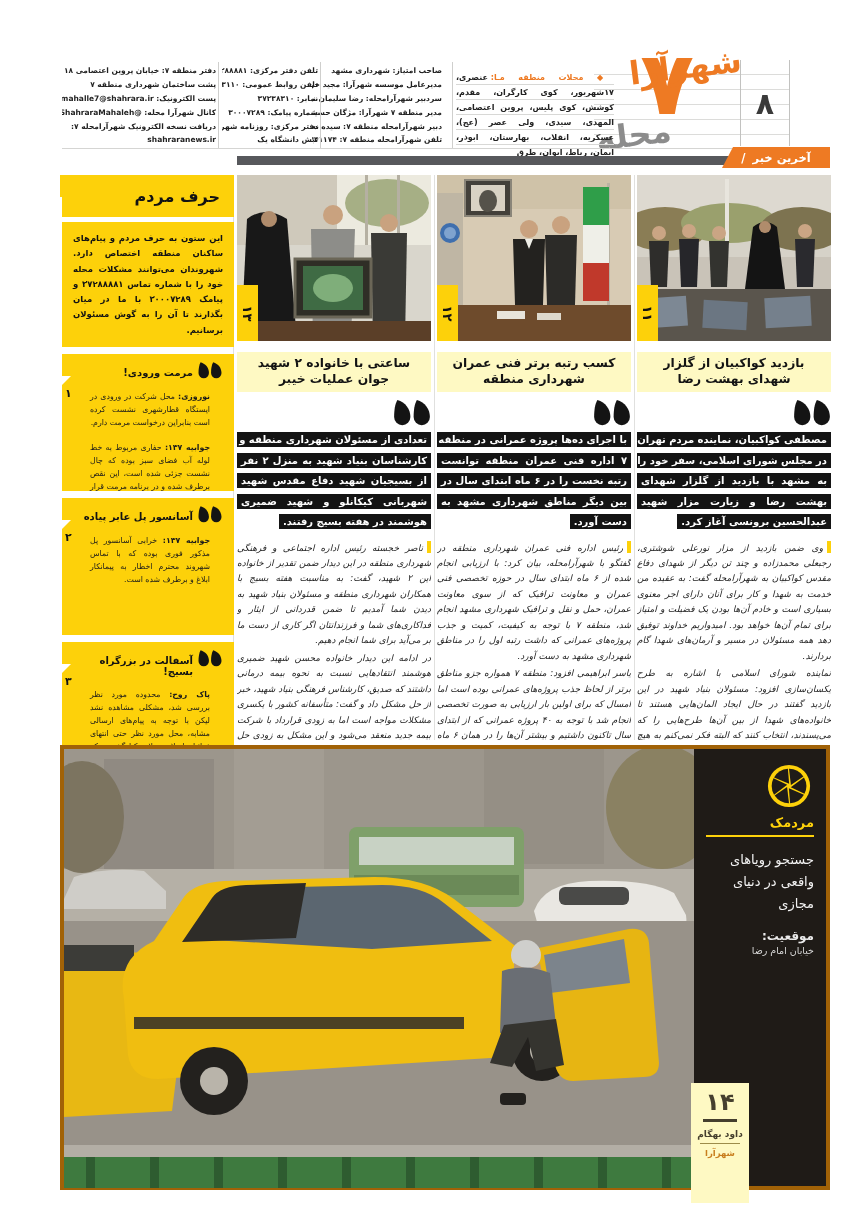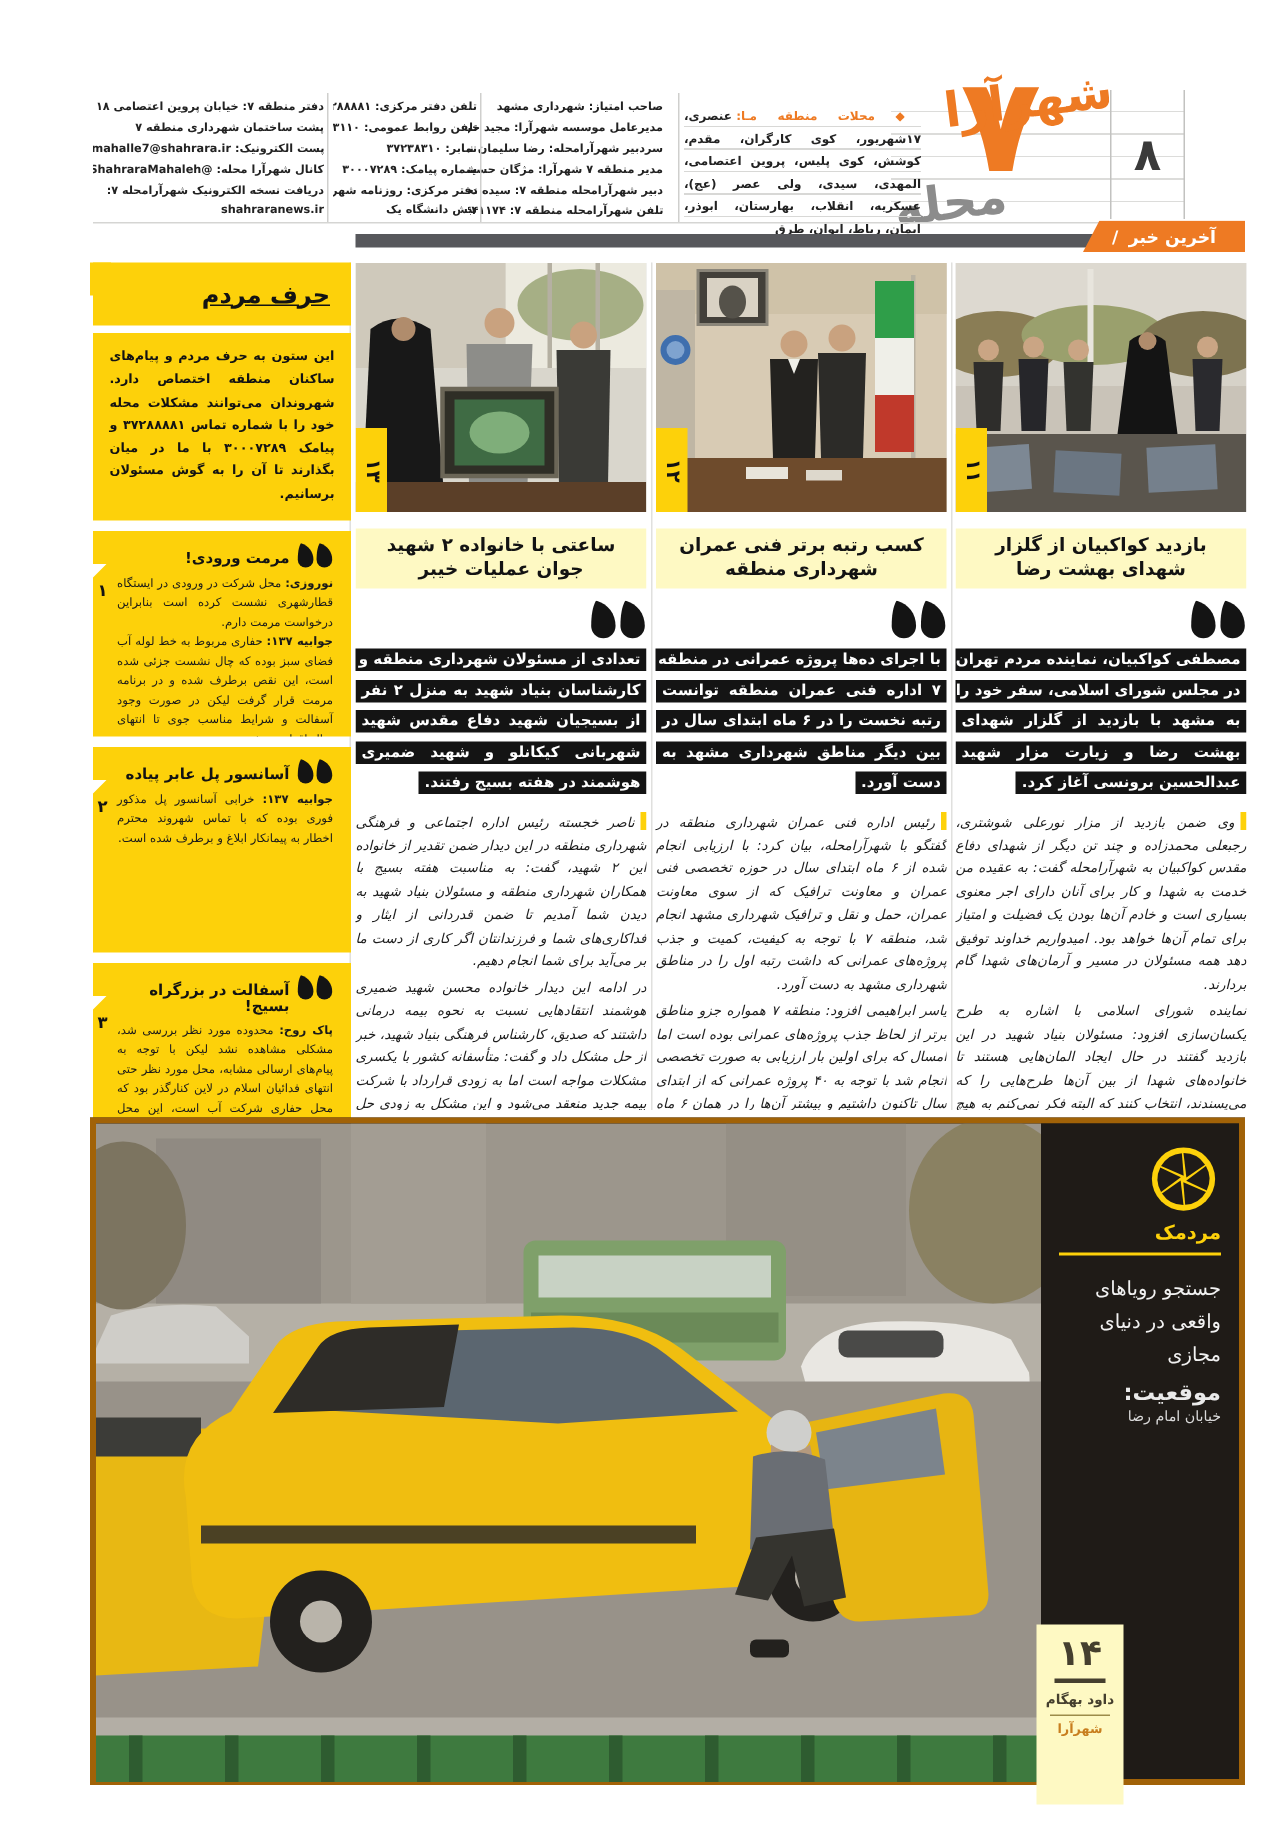--- a/index.html
+++ b/index.html
@@ -49,46 +49,46 @@
   svg.quote{width:38px;height:26px;fill:#141414;}
   .lead{margin-top:4px;font-size:10px;font-weight:bold;line-height:2.05;text-align:justify;}
   .lead .hl{background:#141414;color:#fff;padding:2px 4px;-webkit-box-decoration-break:clone;box-decoration-break:clone;}
   .abody{margin-top:8px;font-size:9px;line-height:1.72;color:#1c1c1c;text-align:justify;font-style:italic;}
   .abody p{margin:0 0 2px;}
   .abody p.first::before{content:"";display:inline-block;width:4px;height:12px;background:#fdd10a;
     margin-left:4px;vertical-align:-2px;}
   
   .pt{position:absolute;left:62px;top:175px;width:172px;}
   .pt-title{height:42px;background:#fdd10a;display:flex;align-items:center;
-    font-weight:bold;font-size:16px;color:#131313;padding-right:14px;position:relative;text-decoration:underline;}
+    font-weight:bold;font-size:16px;color:#131313;padding-right:14px;position:relative;}
   .pt-title::after{content:"";position:absolute;left:-2px;top:0;width:14px;height:22px;background:#fdd10a;}
   .pt-intro{margin-top:5px;background:#fdd10a;padding:9px 11px;font-size:8.5px;font-weight:bold;
     line-height:1.8;text-align:justify;color:#131313;}
   .pt-item{margin-top:7px;background:#fdd10a;height:137px;overflow:hidden;position:relative;
     padding:8px 12px 8px 16px;box-sizing:border-box;}
   .pt-item .fold{position:absolute;left:0;top:22px;width:0;height:0;
     border-top:9px solid #fff;border-right:9px solid transparent;}
   .pt-item .num{position:absolute;left:3px;top:33px;font-weight:bold;font-size:11px;color:#131313;}
   .pt-head{display:flex;align-items:flex-start;gap:5px;}
   svg.quote.small{width:24px;height:17px;fill:#141414;flex:0 0 auto;}
   .pt-head .t{font-weight:bold;font-size:10px;color:#131313;margin-top:5px;}
   .pt-body{margin-top:4px;font-size:7.8px;line-height:1.66;text-align:justify;color:#1a1a1a;}
-  .pt-body p{margin:0;}
+  .pt-body p{margin:12px;}
   
   .feature{position:absolute;left:60px;top:745px;width:770px;height:445px;
     border:4px solid #a16207;box-sizing:border-box;background:#1f1b17;}
   .bigphoto{position:absolute;left:0;top:0;width:630px;height:439px;overflow:hidden;}
   .bigphoto svg{display:block;width:100%;height:100%;}
   .panel{position:absolute;left:630px;top:0;right:0;bottom:0;background:#1f1b17;
     padding:12px 12px;box-sizing:border-box;text-align:right;}
   .aperture{width:46px;height:46px;display:block;margin:2px 2px 6px auto;}
   .pupil-tag{display:block;color:#fdd10a;font-weight:bold;font-size:13px;
     border-bottom:2px solid #fdd10a;padding-bottom:5px;}
   .pupil-title{margin-top:12px;font-size:13px;font-weight:normal;line-height:1.7;color:#f2f2f2;width:104px;}
-  .loc-label{margin-top:4px;font-size:15px;font-weight:bold;color:#eaeaea;}
+  .loc-label{margin-top:14px;font-size:12px;font-weight:bold;color:#eaeaea;}
   .loc{font-size:9.5px;color:#d9d9d9;margin-top:2px;}
   .credit{position:absolute;left:627px;top:334px;width:58px;height:120px;background:#fef9c3;
     text-align:center;padding-top:7px;box-sizing:border-box;}
   .credit .n{font-size:24px;font-weight:bold;color:#453f2e;line-height:1.05;}
   .credit .d1{width:34px;height:3px;background:#453f2e;margin:4px auto 7px;}
   .credit .nm{font-size:9px;font-weight:bold;color:#453f2e;}
   .credit .d2{width:40px;height:1px;background:#9c8c4a;margin:4px auto;}
   .credit .org{font-size:8.5px;font-weight:bold;color:#c87e1e;}
   .defs{position:absolute;width:0;height:0;overflow:hidden;}
 </style>

